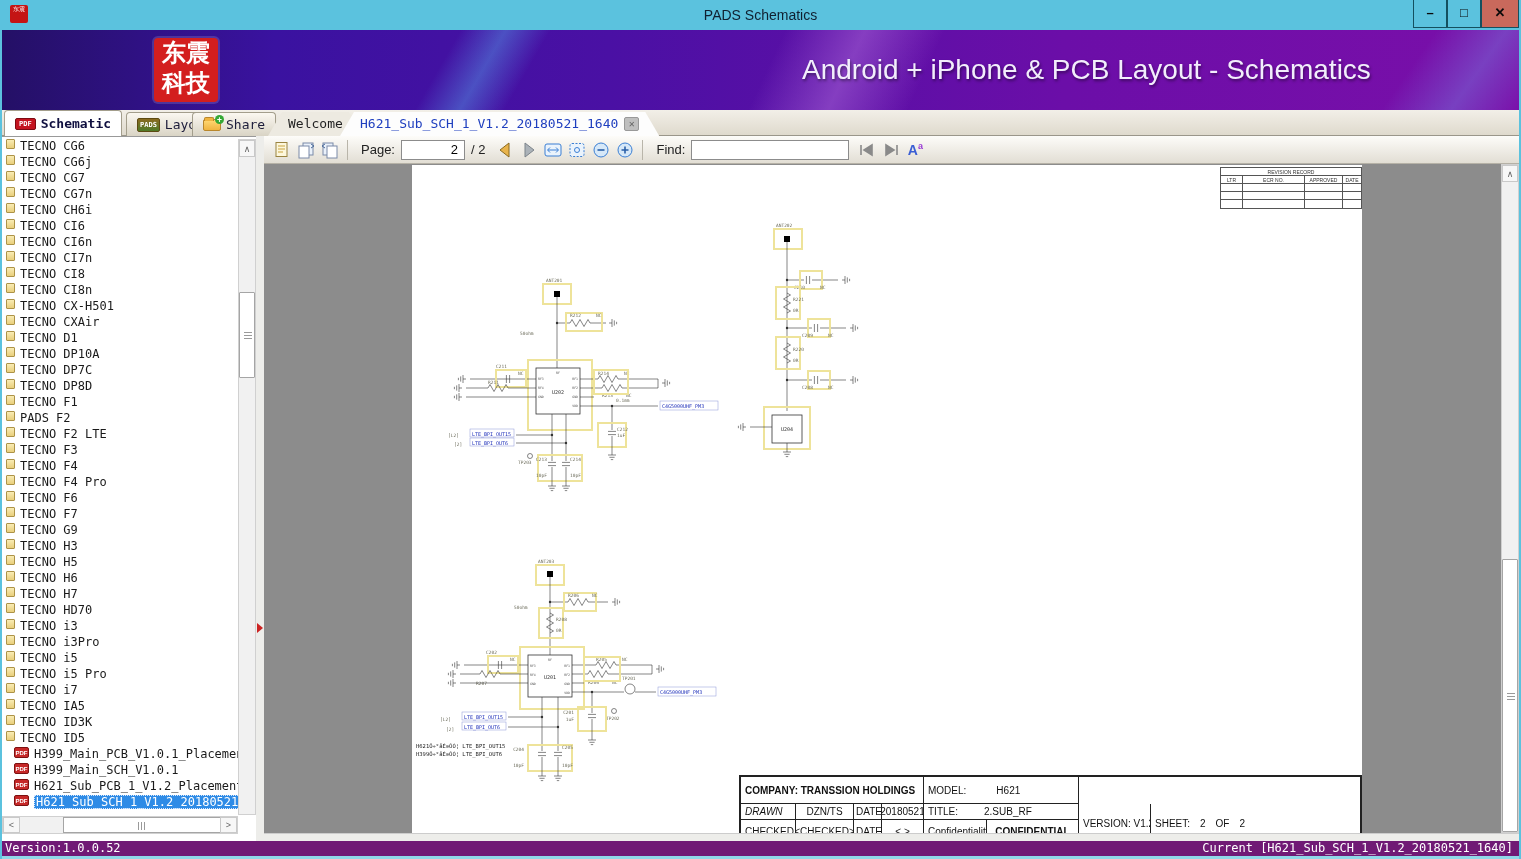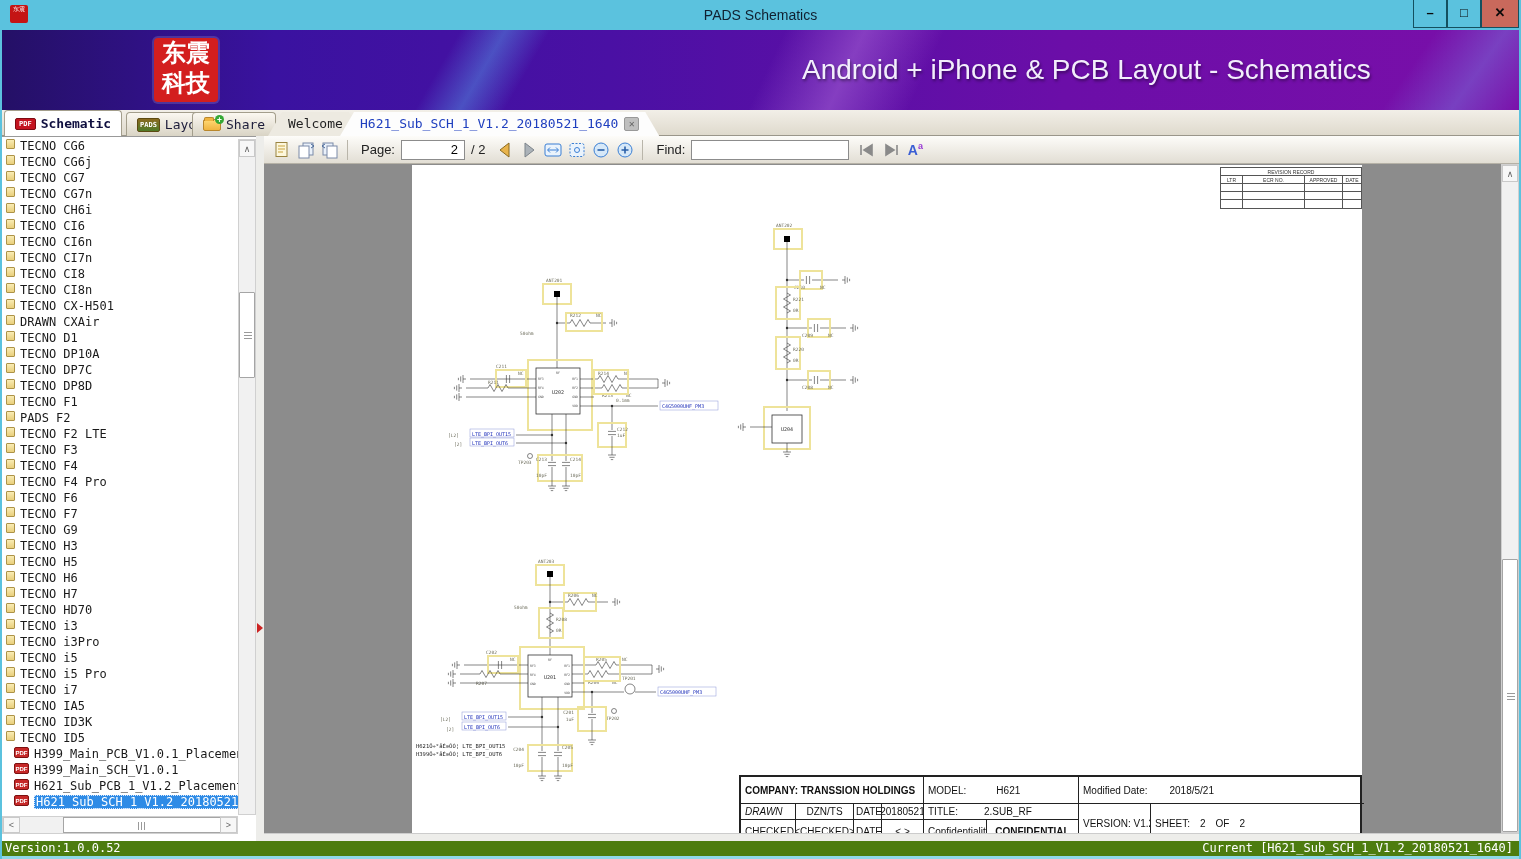--- a/index.html
+++ b/index.html
@@ -118,21 +118,21 @@
 
   
   .tbk { position:absolute; left:327px; top:610px; width:623px; height:66px; border:2px solid #222;
          font-size:10px; color:#111; }
   .cell { position:absolute; border-right:1px solid #222; border-bottom:1px solid #222;
           display:flex; align-items:center; padding:0 4px; white-space:nowrap; overflow:hidden; }
   .cell.b { font-weight:bold; }
   .cell.center { justify-content:center; }
 
   
-  .statusbar { position:absolute; left:0; top:841px; width:100%; height:18px; background:#4d7c0f;
+  .statusbar { position:absolute; left:0; top:841px; width:100%; height:18px; background:#701a75;
                border-bottom:3px solid #8FD8E8; color:#fff; font-family:"DejaVu Sans Mono", monospace;
                font-size:12px; line-height:15px; }
   .status-left { position:absolute; left:3px; }
   .status-right { position:absolute; right:6px; }
 
   
   .sch line, .sch path, .sch polyline { stroke:#333; stroke-width:0.6; fill:none; }
   .sch rect.ic { stroke:#333; stroke-width:0.8; fill:#fff; }
   .sch rect.yb { stroke:#EEE39A; stroke-width:2; fill:none; }
   .sch rect.lnkbox { stroke:#8D96D8; stroke-width:0.5; fill:none; }
@@ -250,21 +250,21 @@
           <span class="lab">TECNO CI8n</span>
         </div>
 
         <div class="sb-row">
           <span class="fold"></span>
           <span class="lab">TECNO CX-H501</span>
         </div>
 
         <div class="sb-row">
           <span class="fold"></span>
-          <span class="lab">DRAWN CXAir</span>
+          <span class="lab">TECNO CXAir</span>
         </div>
 
         <div class="sb-row">
           <span class="fold"></span>
           <span class="lab">TECNO D1</span>
         </div>
 
         <div class="sb-row">
           <span class="fold"></span>
           <span class="lab">TECNO DP10A</span>
@@ -812,24 +812,20 @@
           </g>
         </svg>
 
         
         <div class="tbk">
           <div class="cell b" style="left:0;top:0;width:183px;height:27px;">COMPANY: TRANSSION HOLDINGS</div>
           <div class="cell" style="left:183px;top:0;width:155px;height:27px;">
             <span>MODEL:</span>
             <span style="margin-left:30px;">H621</span>
           </div>
-          <div class="cell" style="left:338px;top:0;width:285px;height:27px;border-right:none;">
-            <span>Modified Date:</span>
-            <span style="margin-left:22px;">2018/5/21</span>
-          </div>
           <div class="cell" style="left:0;top:27px;width:55px;height:16px;font-style:italic;">DRAWN</div>
           <div class="cell center" style="left:55px;top:27px;width:58px;height:16px;">DZN/TS</div>
           <div class="cell" style="left:113px;top:27px;width:28px;height:16px;padding:0 2px;">DATED</div>
           <div class="cell center" style="left:141px;top:27px;width:42px;height:16px;padding:0 1px;">20180521</div>
           <div class="cell" style="left:0;top:43px;width:55px;height:23px;border-bottom:none;">CHECKED</div>
           <div class="cell center" style="left:55px;top:43px;width:58px;height:23px;border-bottom:none;">&lt;CHECKED&gt;</div>
           <div class="cell" style="left:113px;top:43px;width:28px;height:23px;border-bottom:none;padding:0 2px;">DATED</div>
           <div class="cell center" style="left:141px;top:43px;width:42px;height:23px;border-bottom:none;">&lt; &gt;</div>
           <div class="cell" style="left:183px;top:27px;width:155px;height:16px;">
             <span>TITLE:</span>

